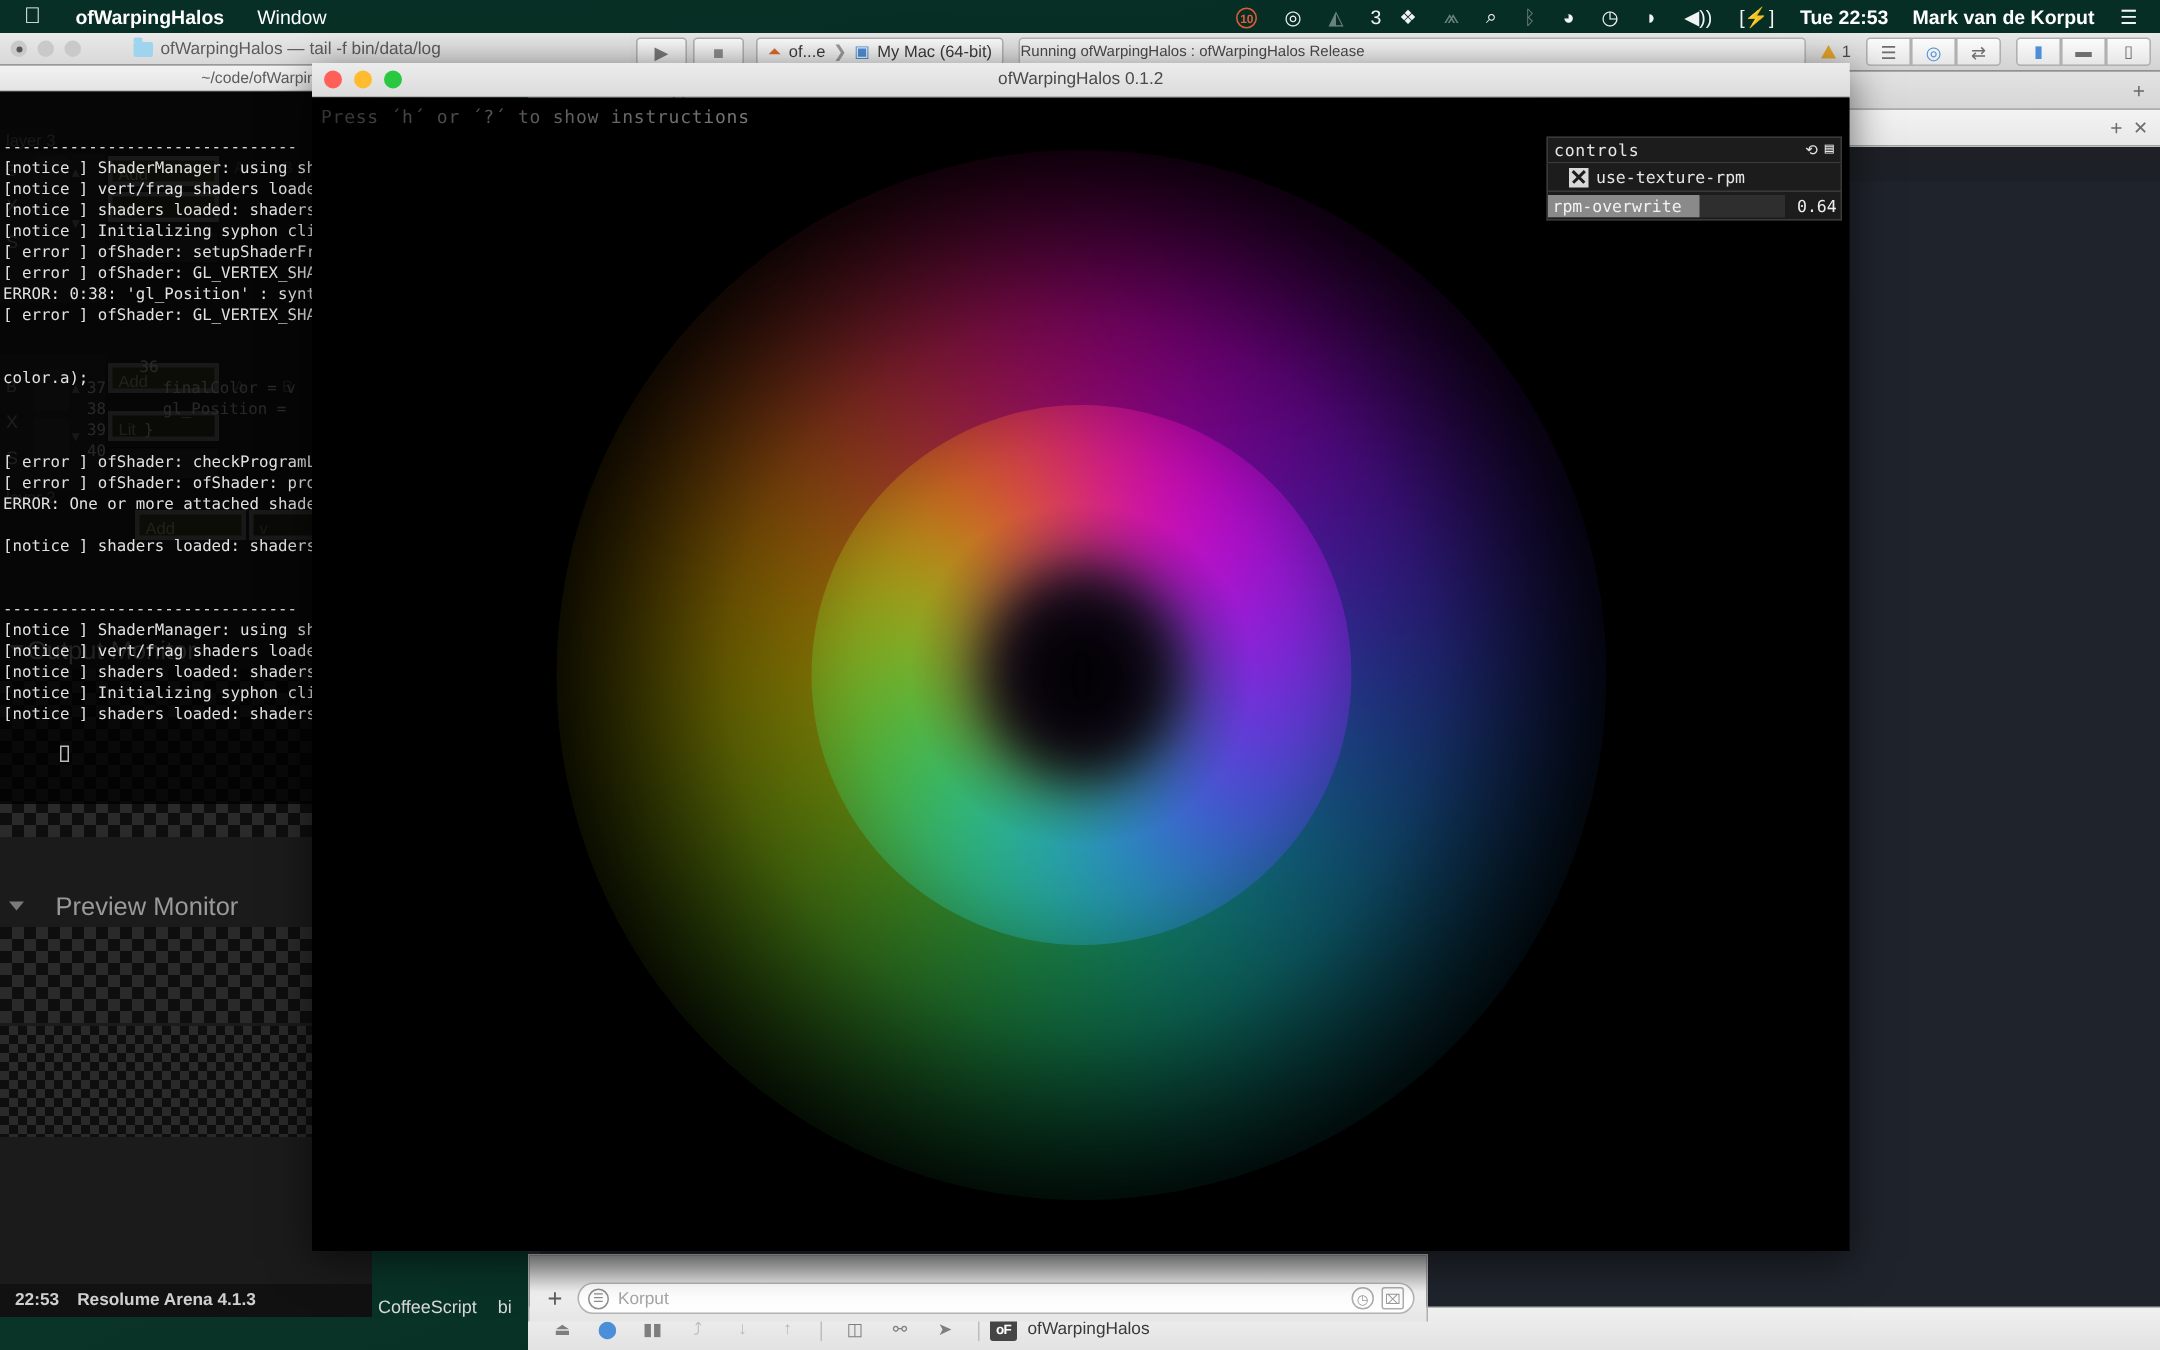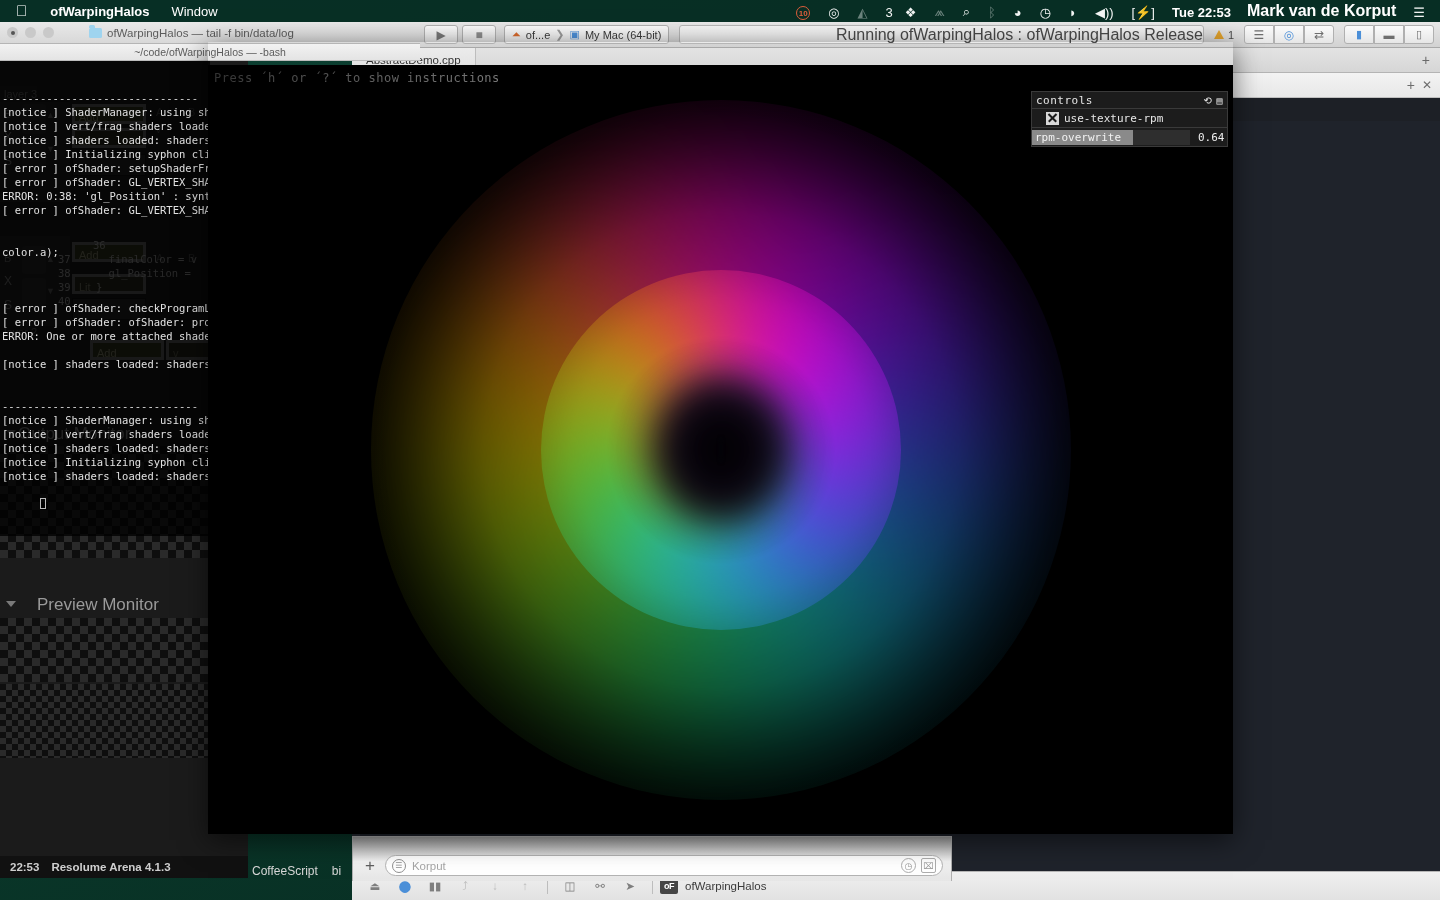--- a/index.html
+++ b/index.html
@@ -27,21 +27,21 @@
     z-index: 500;
   }
   .mb-left { display: flex; align-items: center; gap: 0; padding-left: 8px; }
   .mb-apple { font-size: 15px; padding: 0 12px 2px 8px; line-height: 1; }
   .mb-item { padding: 0 11px; font-size: 13px; }
   .mb-item.bold { font-weight: bold; }
   .mb-right { margin-left: auto; display: flex; align-items: flex-end; gap: 0; padding-right: 6px; }
   .mb-ic { padding: 0 9px; font-size: 13px; opacity: .95; display: flex; align-items: center; }
   .mb-ic.dim { opacity: .4; }
   .mb-clock { padding: 0 8px; font-size: 13px; font-weight: 600; }
-  .mb-user { padding: 0 8px; font-size: 16px; font-weight: 600; }
+  .mb-user { padding: 0 8px; font-size: 13px; font-weight: 600; }
   .badge-circ {
     display:inline-flex;align-items:center;justify-content:center;
     width:14px;height:14px;border-radius:50%;
     border:1.4px solid #e8603c;color:#e8603c;font-size:8px;font-weight:bold;
   }
 
   
   .resolume {
     position: absolute; left: 0; top: 22px; width: 248px; height: 856px;
     background: #1b1b1b;
@@ -123,22 +123,22 @@
   }
   .xc-scheme {
     height:19px;border:1px solid #b0b0b0;border-radius:3px;
     background:linear-gradient(#fbfbfb,#e9e9e9);
     display:flex;align-items:center;gap:5px;padding:0 7px;margin-left:8px;
     font-size:11px;color:#3a3a3a;white-space:nowrap;
   }
   .xc-status {
     flex:1; height:19px;margin:0 10px;border:1px solid #b6b6b6;border-radius:3px;
     background:linear-gradient(#f4f4f4,#eaeaea);
-    display:flex;align-items:center;justify-content:flex-end;
-    font-size:16px;color:#4a4a4a;
+    display:flex;align-items:center;justify-content:flex-start;
+    font-size:10px;color:#4a4a4a;
   }
   .xc-warn { display:flex;align-items:center;gap:4px;font-size:11px;color:#4a4a4a;padding-right:10px;}
   .tri-warn {
     width:0;height:0;border-left:5px solid transparent;border-right:5px solid transparent;
     border-bottom:9px solid #e0a12c;
   }
   .xc-viewbtns { display:flex; gap:0; margin-left:auto; padding-right:6px;}
   .xc-vb {
     width:30px;height:19px;border:1px solid #b0b0b0;
     background:linear-gradient(#fbfbfb,#e6e6e6);
@@ -628,20 +628,26 @@
     <div id="overlay-lines">
         <div style="white-space: pre; margin-left: 35px;">36  </div>
         <div style="white-space: pre;">37      finalColor = v</div>
         <div style="white-space: pre;">38      gl_Position =</div>
         <div style="white-space: pre;">39    }</div>
         <div style="white-space: pre;">40  </div>
       </div>
   </div>
 
   <div class="ofwin">
+    <div class="of-tb">
+      <span class="dot-r"></span>
+      <span class="dot-y"></span>
+      <span class="dot-g"></span>
+      <span class="ttl">ofWarpingHalos 0.1.2</span>
+    </div>
     <div class="of-canvas">
       <div class="of-hint">Press ´h´ or ´?´ to show instructions</div>
 
       <div class="halo-wrap">
         <div class="halo-glow"></div>
         <div class="halo-inner"></div>
         <div class="halo-ring"></div>
         <div class="halo-core"></div>
         <div class="halo-slit"></div>
       </div>

